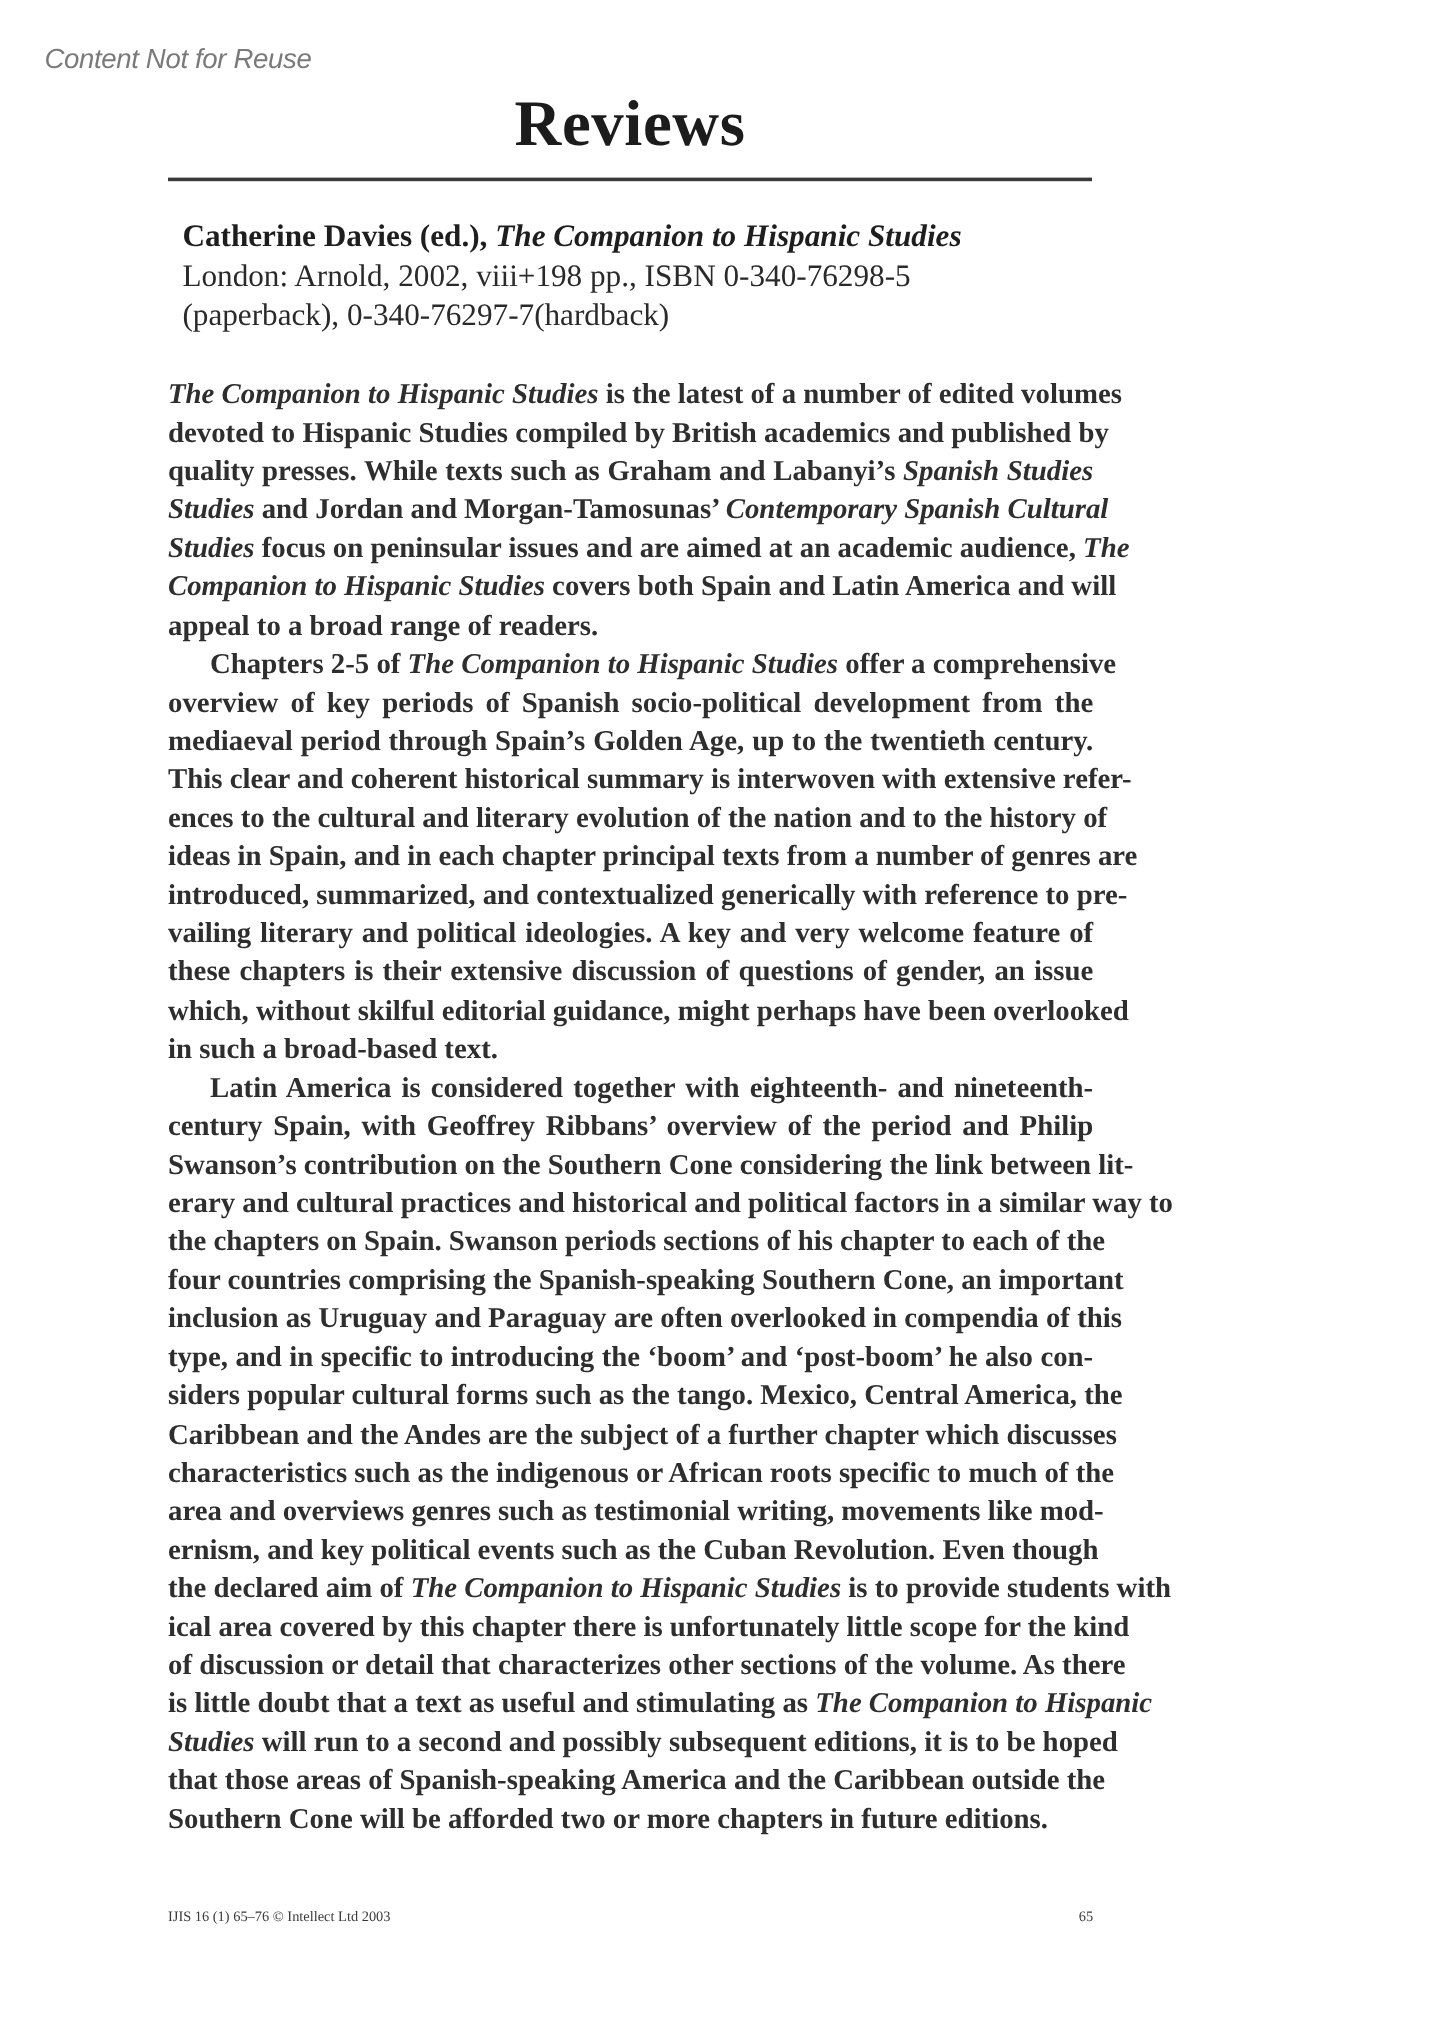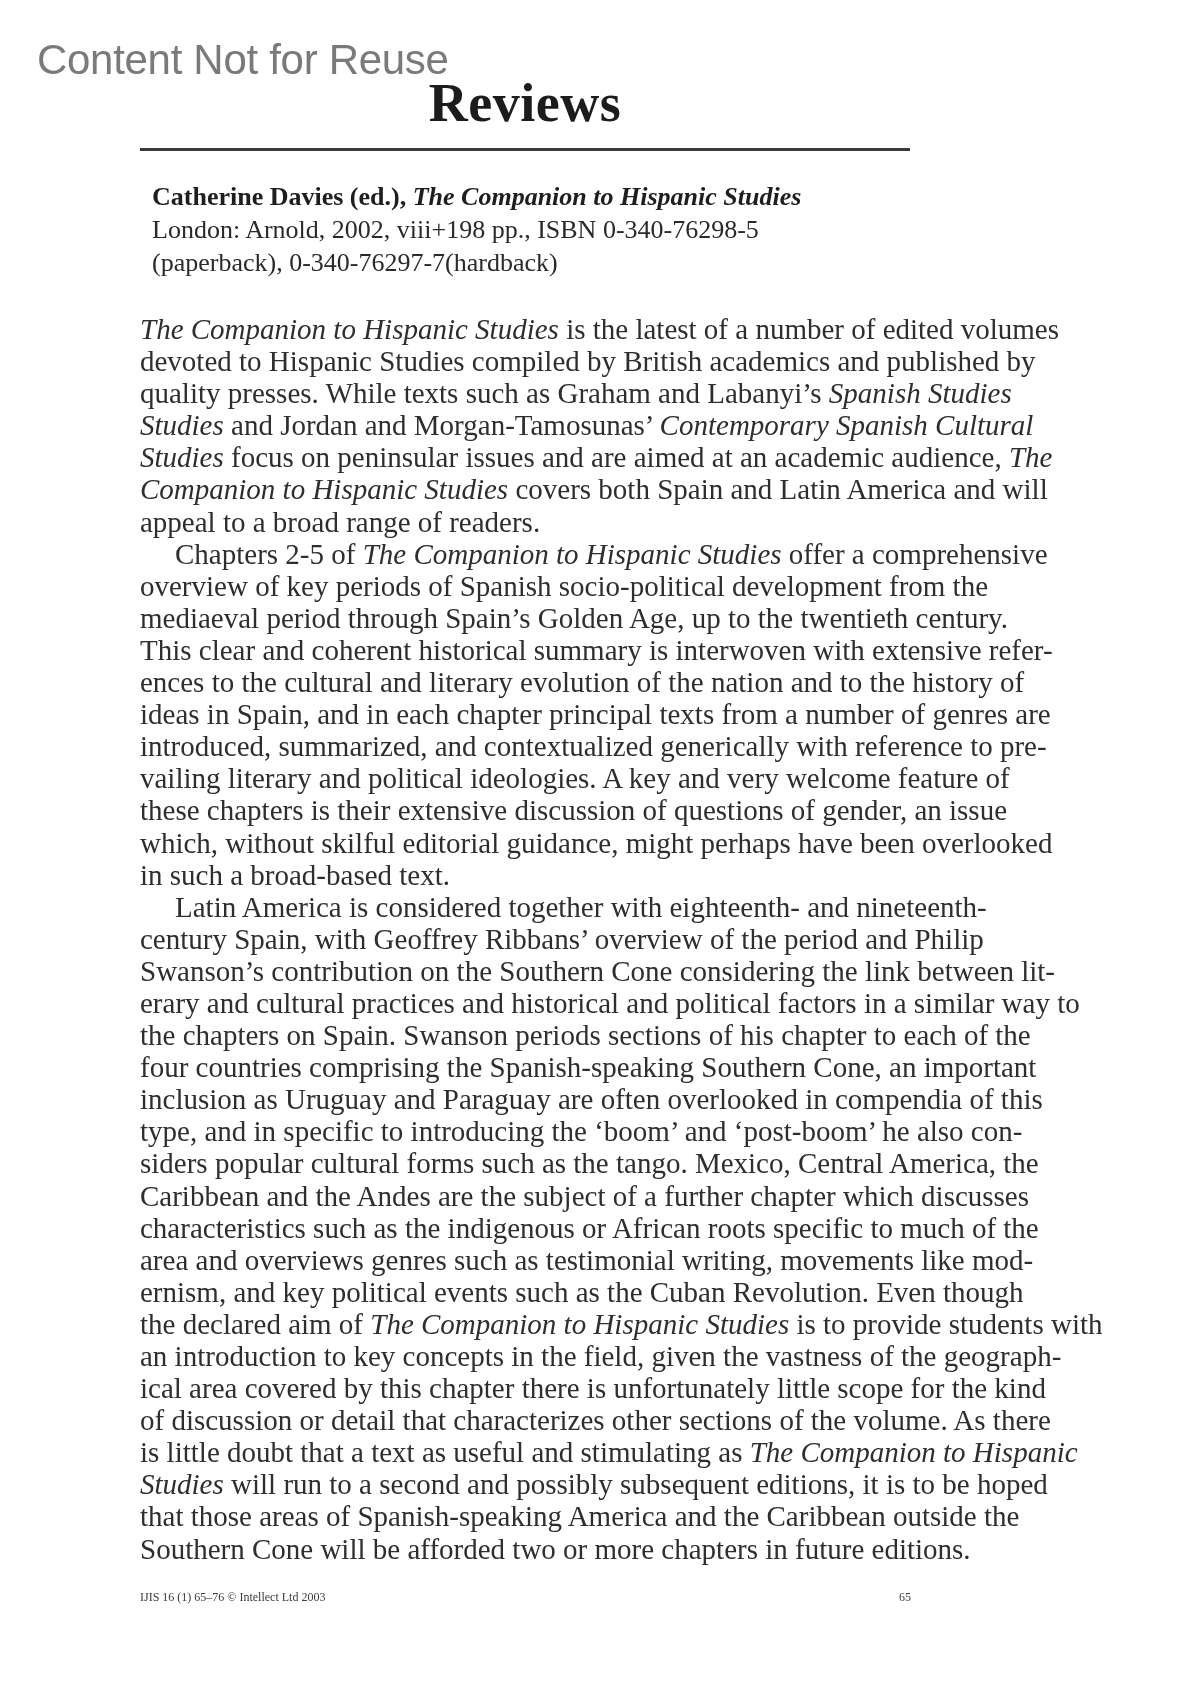--- a/index.html
+++ b/index.html
@@ -1,27 +1,27 @@
 <!DOCTYPE html>
 <html><head>
 <meta charset="utf-8">
 <style>
   html, body { margin: 0; padding: 0; background: #ffffff; }
   body { width: 1200px; height: 1684px; position: relative; overflow: hidden;
          font-family: "Liberation Serif", "DejaVu Serif", serif; color: #2a2a2a; }
   .watermark { position: absolute; left: 37px; top: 36px; font-family: "Liberation Sans", "DejaVu Sans", sans-serif;
-               font-size: 42px; color: #7a7a7a; letter-spacing: -0.3px; white-space: nowrap; }
+               font-size: 23px; color: #7a7a7a; letter-spacing: -0.3px; white-space: nowrap; font-style: italic; }
   .section-title { position: absolute; left: 0; width: 1050px; top: 72px; text-align: center;
                    font-size: 54px; font-weight: bold; color: #1c1c1c; letter-spacing: 0.5px; }
   .rule { position: absolute; left: 140px; width: 770px; top: 148px; height: 3px; background: #3a3a3a; }
   .citation { position: absolute; left: 152px; top: 180px; width: 780px; font-size: 26px; line-height: 33px; color: #2a2a2a; }
   .citation .author { font-weight: bold; color: #1e1e1e; }
   .citation .book-title { font-weight: bold; font-style: italic; color: #1e1e1e; }
-  .body-text { position: absolute; left: 140px; top: 313px; width: 771px; font-size: 29px; line-height: 32.1px;
-               text-align: justify; color: #2e2e2e; }
+  .body-text { position: absolute; left: 140px; top: 313px; width: 771px; font-size: 24px; line-height: 32.1px;
+               text-align: justify; color: #2e2e2e; font-weight: bold; }
   .body-text .line { display: block; text-align: justify; text-align-last: justify; white-space: nowrap; height: 32.1px; }
   .body-text .line.last { text-align-last: left; }
   .body-text .line.indent { padding-left: 35px; }
   em { font-style: italic; }
   .footer { position: absolute; left: 140px; width: 771px; top: 1590px; font-size: 12px; color: #3a3a3a;
             display: flex; justify-content: space-between; }
 </style>
 </head>
 <body>
 
@@ -69,21 +69,20 @@
       <span class="line">the chapters on Spain. Swanson periods sections of his chapter to each of the</span>
       <span class="line">four countries comprising the Spanish-speaking Southern Cone, an important</span>
       <span class="line">inclusion as Uruguay and Paraguay are often overlooked in compendia of this</span>
       <span class="line">type, and in specific to introducing the ‘boom’ and ‘post-boom’ he also con-</span>
       <span class="line">siders popular cultural forms such as the tango. Mexico, Central America, the</span>
       <span class="line">Caribbean and the Andes are the subject of a further chapter which discusses</span>
       <span class="line">characteristics such as the indigenous or African roots specific to much of the</span>
       <span class="line">area and overviews genres such as testimonial writing, movements like mod-</span>
       <span class="line">ernism, and key political events such as the Cuban Revolution. Even though</span>
       <span class="line">the declared aim of <em>The Companion to Hispanic Studies</em> is to provide students with</span>
-      <span class="line">an introduction to key concepts in the field, given the vastness of the geograph-</span>
       <span class="line">ical area covered by this chapter there is unfortunately little scope for the kind</span>
       <span class="line">of discussion or detail that characterizes other sections of the volume. As there</span>
       <span class="line">is little doubt that a text as useful and stimulating as <em>The Companion to Hispanic</em></span>
       <span class="line"><em>Studies</em> will run to a second and possibly subsequent editions, it is to be hoped</span>
       <span class="line">that those areas of Spanish-speaking America and the Caribbean outside the</span>
       <span class="line last">Southern Cone will be afforded two or more chapters in future editions.</span>
     </div>
   </div>
 
 <div class="footer">

